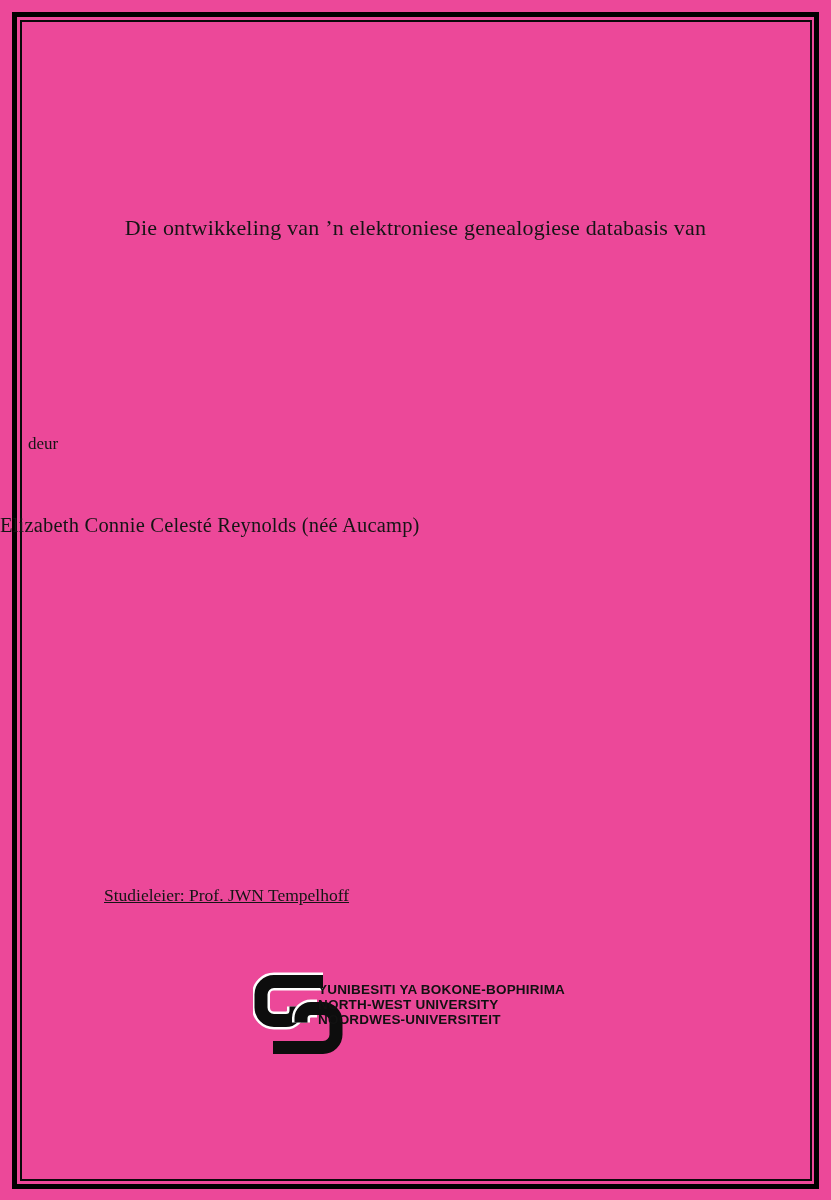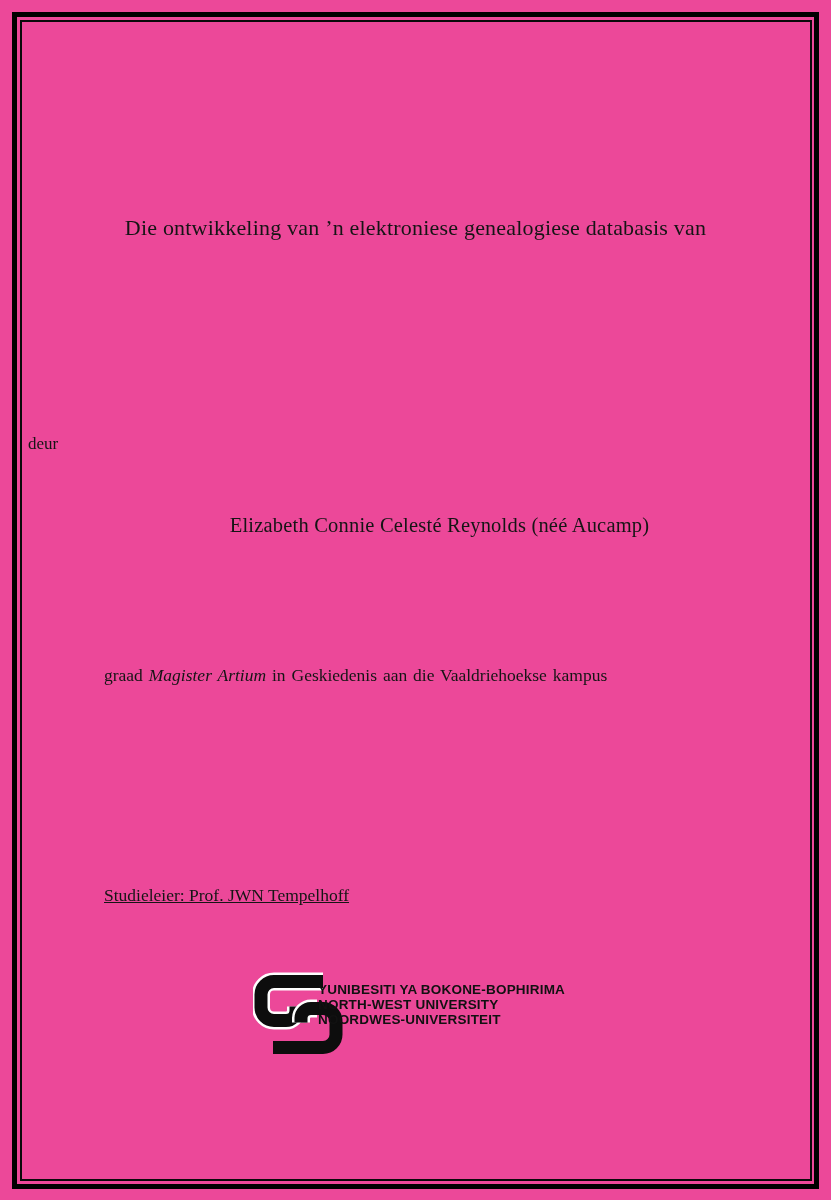--- a/index.html
+++ b/index.html
@@ -42,24 +42,22 @@
     position: absolute;
     top: 434px;
     left: 0; right: 0;
     font-size: 17px;
     margin-left: 28px;
   }
   .author {
     position: absolute;
     top: 514px;
     left: 0; right: 0;
-    text-align: center;
     font-size: 20.5px;
     letter-spacing: 0.2px;
-    padding-left: 48px;
   }
   .submission {
     position: absolute;
     top: 662px;
     left: 104px;
     width: 628px;
     font-size: 17.5px;
     line-height: 27px;
   }
   .sub-line1 {
@@ -114,21 +112,20 @@
 
   <h1 class="title">
     <span class="tline">Die ontwikkeling van ’n elektroniese genealogiese databasis van</span>
   </h1>
 
   <div class="byline">deur</div>
 
   <div class="author">Elizabeth Connie Celesté Reynolds (néé Aucamp)</div>
 
   <div class="submission">
-    <div class="sub-line2"><span>graad </span><span class="degree">Magister Artium</span><span> in Geskiedenis aan die Vaaldriehoekse kampus</span></div>
   </div>
 
   <div class="supervisor-block">
     <div>Studieleier: Prof. JWN Tempelhoff</div>
   </div>
 
   <div class="logo">
     <svg class="logo-mark" viewBox="0 0 92 86" xmlns="http://www.w3.org/2000/svg">
 
       <path d="M 20,76 H 70 A 13 13 0 0 0 83,63 V 50 A 13 13 0 0 0 70,37 H 58 A 10 10 0 0 0 48,47 V 51" fill="none" stroke="#0d0d0d" stroke-width="13"></path>

